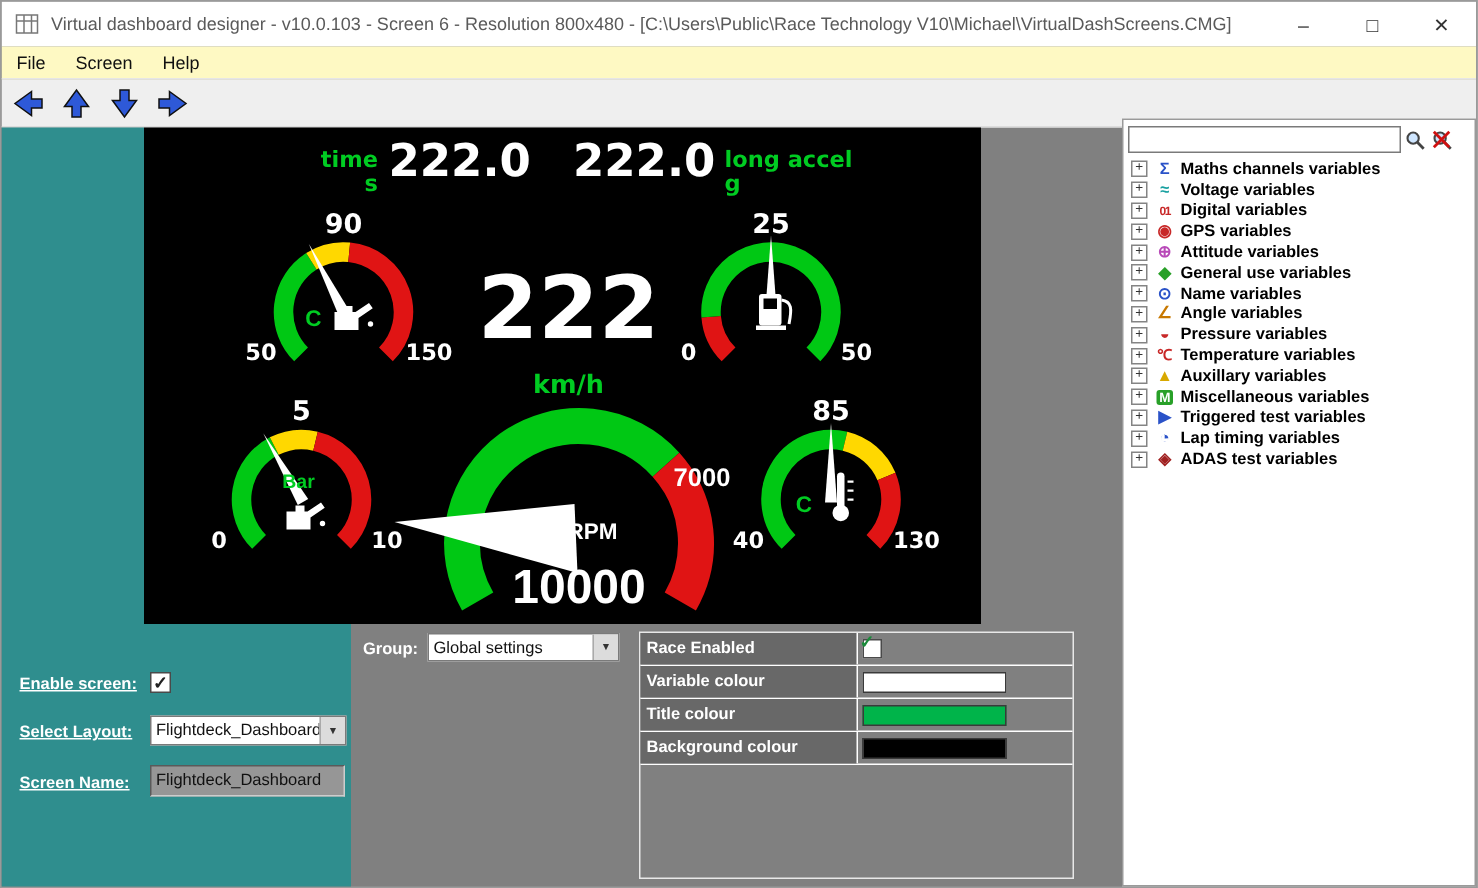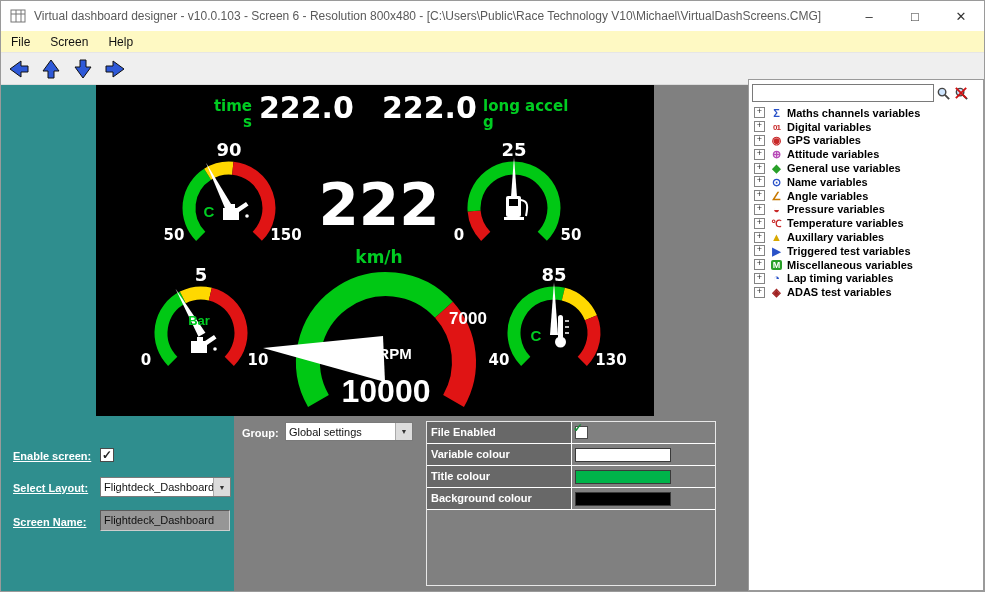--- a/index.html
+++ b/index.html
@@ -238,20 +238,25 @@
       </div>
     </div>
     <div class="tree">
       <div class="trow">
           <span class="texp"></span>
           <span class="ti ti-1"></span>
           <span class="tlabel">Maths channels variables</span>
         </div>
       <div class="trow">
           <span class="texp"></span>
+          <span class="ti ti-2"></span>
+          <span class="tlabel">Voltage variables</span>
+        </div>
+      <div class="trow">
+          <span class="texp"></span>
           <span class="ti ti-3"></span>
           <span class="tlabel">Digital variables</span>
         </div>
       <div class="trow">
           <span class="texp"></span>
           <span class="ti ti-4"></span>
           <span class="tlabel">GPS variables</span>
         </div>
       <div class="trow">
           <span class="texp"></span>
@@ -283,27 +288,27 @@
           <span class="ti ti-10"></span>
           <span class="tlabel">Temperature variables</span>
         </div>
       <div class="trow">
           <span class="texp"></span>
           <span class="ti ti-11"></span>
           <span class="tlabel">Auxillary variables</span>
         </div>
       <div class="trow">
           <span class="texp"></span>
+          <span class="ti ti-12"></span>
+          <span class="tlabel">Miscellaneous variables</span>
+        </div>
+      <div class="trow">
+          <span class="texp"></span>
           <span class="ti ti-13"></span>
           <span class="tlabel">Triggered test variables</span>
-        </div>
-      <div class="trow">
-          <span class="texp"></span>
-          <span class="ti ti-12"></span>
-          <span class="tlabel">Miscellaneous variables</span>
         </div>
       <div class="trow">
           <span class="texp"></span>
           <span class="ti ti-14"></span>
           <span class="tlabel">Lap timing variables</span>
         </div>
       <div class="trow">
           <span class="texp"></span>
           <span class="ti ti-16"></span>
           <span class="tlabel">ADAS test variables</span>
@@ -324,21 +329,21 @@
   <div class="text-input" style="left:99px;top:509px;width:130px;height:21px;">Flightdeck_Dashboard</div>
 
   <div class="group-label">Group:</div>
   <div class="dropdown" style="left:284px;top:421px;width:128px;height:19px;">
     <span class="dd-text">Global settings</span>
     <span class="dd-btn"></span>
   </div>
 
   <div class="propgrid">
     <div class="prow">
-      <div class="pname">File Enabled</div>
+      <div class="pname">Race Enabled</div>
       <div class="pval">
         <div class="checkbox checked check-green pcheck"></div>
       </div>
     </div>
     <div class="prow">
       <div class="pname">Variable colour</div>
       <div class="pval">
         <div class="swatch" style="background: rgb(255, 255, 255);"></div>
       </div>
     </div>

